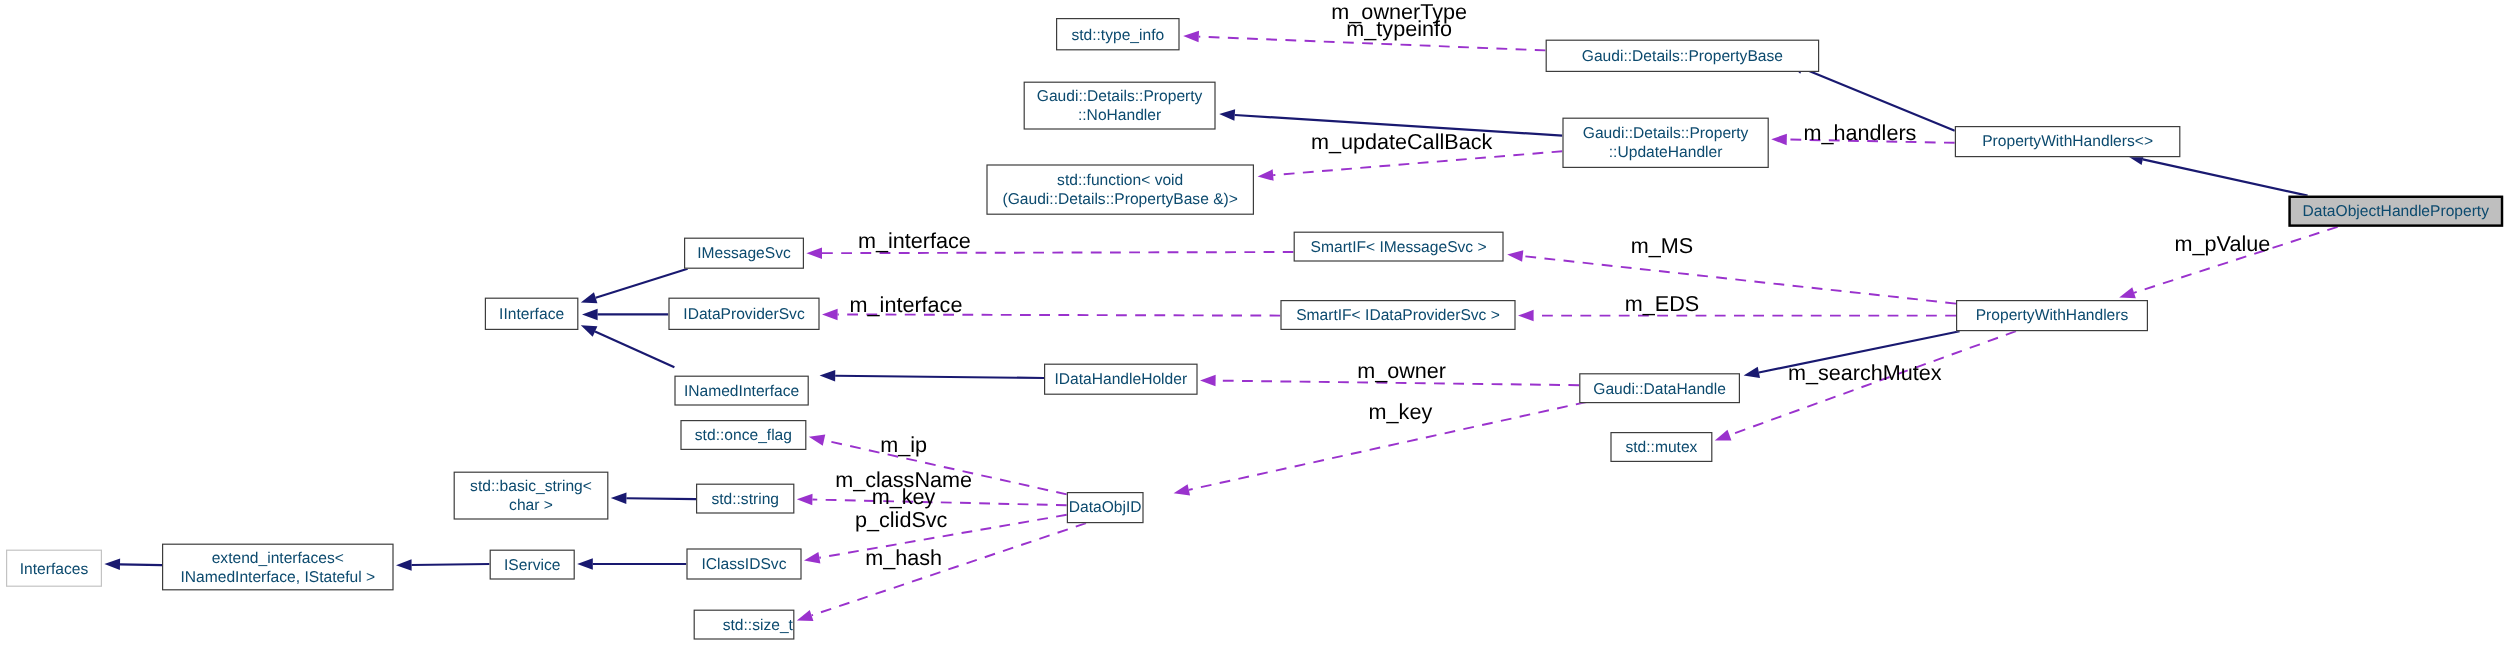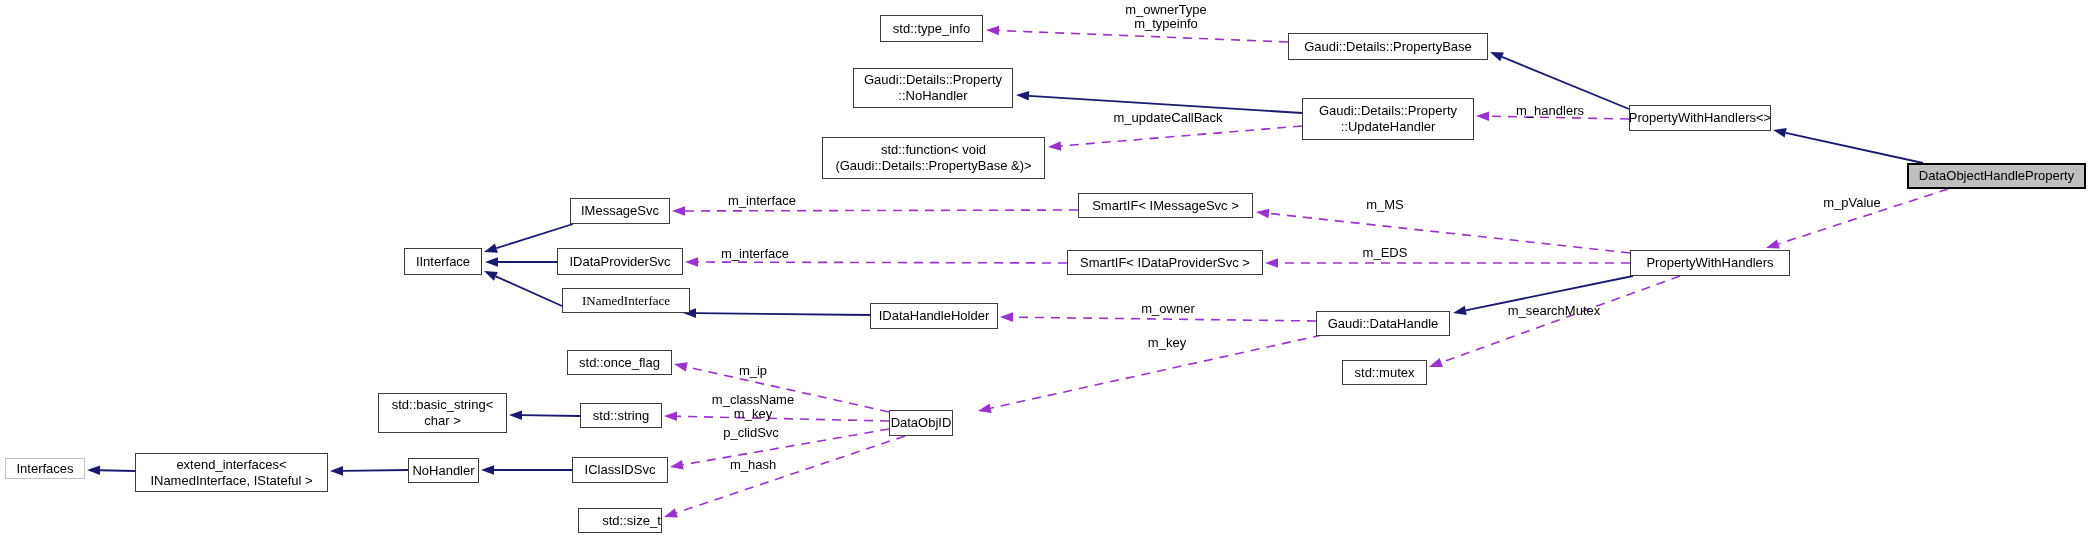--- a/index.html
+++ b/index.html
@@ -3,29 +3,29 @@
 <meta charset="utf-8">
 <style>
   html,body { margin:0; padding:0; background:#ffffff; }
   #diagram {
     position:relative; width:2091px; height:539px; background:#ffffff;
     font-family:"Liberation Sans", sans-serif; overflow:hidden;
   }
   #edges { position:absolute; left:0; top:0; width:2091px; height:539px; }
   .node {
     position:absolute; box-sizing:border-box;
-    border:1px solid #3d3d3d; background:#ffffff; color:#000000;
+    border:1px solid #3d3d3d; background:#ffffff; color:#0c4a6e;
     display:flex; align-items:center; justify-content:center;
     text-align:center; font-size:13px; line-height:16px; white-space:pre-line;
   }
   .node.highlight { background:#bfbfbf; border:2px solid #000000; }
   .node.external  { border-color:#c3c3c3; }
   .edge-label {
     position:absolute; transform:translateX(-50%);
-    font-size:13px; line-height:14px; color:#000;
+    font-size:18px; line-height:14px; color:#000;
     white-space:pre; text-align:center; pointer-events:none;
   }
 </style>
 </head>
 <body>
 
 <div id="diagram">
   <svg id="edges" xmlns="http://www.w3.org/2000/svg" viewBox="0 0 2091 539">
       <g>
         <line x1="1923" y1="163" x2="1785.6963780671663" y2="132.79320317477655" stroke="#191970" stroke-width="1.8"></line>
@@ -131,48 +131,48 @@
         <line x1="889" y1="429" x2="682.8086103832304" y2="464.7775013946906" stroke="#9a32cd" stroke-width="1.6" stroke-dasharray="9,7"></line>
         <polygon points="670,467 681.9879955135777,460.04816833011324 683.6292252528831,469.50683445926796" fill="#9a32cd"></polygon>
       </g>
       <g>
         <line x1="905" y1="436" x2="676.3226184777054" y2="512.8583730427629" stroke="#9a32cd" stroke-width="1.6" stroke-dasharray="9,7"></line>
         <polygon points="664,517 674.7934023704179,508.3084831433024 677.851834584993,517.4082629422234" fill="#9a32cd"></polygon>
       </g>
     </svg>
   <div id="nodes">
       <div class="node" style="left: 880px; top: 15px; width: 103px; height: 27px;"><span>std::type_info</span></div>
-      <div class="node" style="left: 1288px; top: 33px; width: 200px; height: 27px;"><span>Gaudi::Details::PropertyBase</span></div>
+      <div class="node" style="left: 1288px; top: 33px; width: 228px; height: 27px;"><span>Gaudi::Details::PropertyBase</span></div>
       <div class="node" style="left: 853px; top: 68px; width: 160px; height: 40px;"><span>Gaudi::Details::Property
 ::NoHandler</span></div>
       <div class="node" style="left: 1302px; top: 98px; width: 172px; height: 42px;"><span>Gaudi::Details::Property
 ::UpdateHandler</span></div>
       <div class="node" style="left: 822px; top: 137px; width: 223px; height: 42px;"><span>std::function&lt; void
 (Gaudi::Details::PropertyBase &amp;)&gt;</span></div>
-      <div class="node" style="left: 1629px; top: 105px; width: 142px; height: 26px;"><span>PropertyWithHandlers&lt;&gt;</span></div>
+      <div class="node" style="left: 1629px; top: 105px; width: 188px; height: 26px;"><span>PropertyWithHandlers&lt;&gt;</span></div>
       <div class="node highlight" style="left: 1907px; top: 163px; width: 179px; height: 26px; align-items: center;"><span>DataObjectHandleProperty</span></div>
       <div class="node" style="left: 570px; top: 198px; width: 100px; height: 26px;"><span>IMessageSvc</span></div>
       <div class="node" style="left: 1078px; top: 193px; width: 175px; height: 25px;"><span>SmartIF&lt; IMessageSvc &gt;</span></div>
       <div class="node" style="left: 404px; top: 248px; width: 78px; height: 27px;"><span>IInterface</span></div>
       <div class="node" style="left: 557px; top: 248px; width: 126px; height: 27px;"><span>IDataProviderSvc</span></div>
       <div class="node" style="left: 1067px; top: 250px; width: 196px; height: 25px;"><span>SmartIF&lt; IDataProviderSvc &gt;</span></div>
       <div class="node" style="left: 1630px; top: 250px; width: 160px; height: 26px;"><span>PropertyWithHandlers</span></div>
-      <div class="node" style="left: 562px; top: 288px; width: 128px; height: 25px; font-family: Liberation Serif, serif;"><span>INamedInterface</span></div>
+      <div class="node" style="left: 562px; top: 313px; width: 112px; height: 25px;"><span>INamedInterface</span></div>
       <div class="node" style="left: 870px; top: 303px; width: 128px; height: 26px;"><span>IDataHandleHolder</span></div>
       <div class="node" style="left: 1316px; top: 311px; width: 134px; height: 25px;"><span>Gaudi::DataHandle</span></div>
       <div class="node" style="left: 1342px; top: 360px; width: 85px; height: 25px;"><span>std::mutex</span></div>
       <div class="node" style="left: 567px; top: 350px; width: 105px; height: 25px;"><span>std::once_flag</span></div>
       <div class="node" style="left: 378px; top: 393px; width: 129px; height: 40px;"><span>std::basic_string&lt;
 char &gt;</span></div>
       <div class="node" style="left: 580px; top: 403px; width: 82px; height: 25px;"><span>std::string</span></div>
       <div class="node" style="left: 889px; top: 410px; width: 64px; height: 26px;"><span>DataObjID</span></div>
-      <div class="node external" style="left: 5px; top: 458px; width: 80px; height: 21px;"><span>Interfaces</span></div>
+      <div class="node external" style="left: 5px; top: 458px; width: 80px; height: 31px;"><span>Interfaces</span></div>
       <div class="node" style="left: 135px; top: 453px; width: 193px; height: 39px;"><span>extend_interfaces&lt;
 INamedInterface, IStateful &gt;</span></div>
-      <div class="node" style="left: 408px; top: 458px; width: 71px; height: 25px;"><span>NoHandler</span></div>
+      <div class="node" style="left: 408px; top: 458px; width: 71px; height: 25px;"><span>IService</span></div>
       <div class="node" style="left: 572px; top: 457px; width: 96px; height: 26px;"><span>IClassIDSvc</span></div>
       <div class="node" style="left: 578px; top: 508px; width: 84px; height: 25px; padding-left: 23px;"><span>std::size_t</span></div>
     </div>
   <div id="labels">
       <div class="edge-label" style="left: 1166px; top: 3px;">m_ownerType
 m_typeinfo</div>
       <div class="edge-label" style="left: 1550px; top: 104px;">m_handlers</div>
       <div class="edge-label" style="left: 1168px; top: 111px;">m_updateCallBack</div>
       <div class="edge-label" style="left: 762px; top: 194px;">m_interface</div>
       <div class="edge-label" style="left: 1385px; top: 198px;">m_MS</div>

